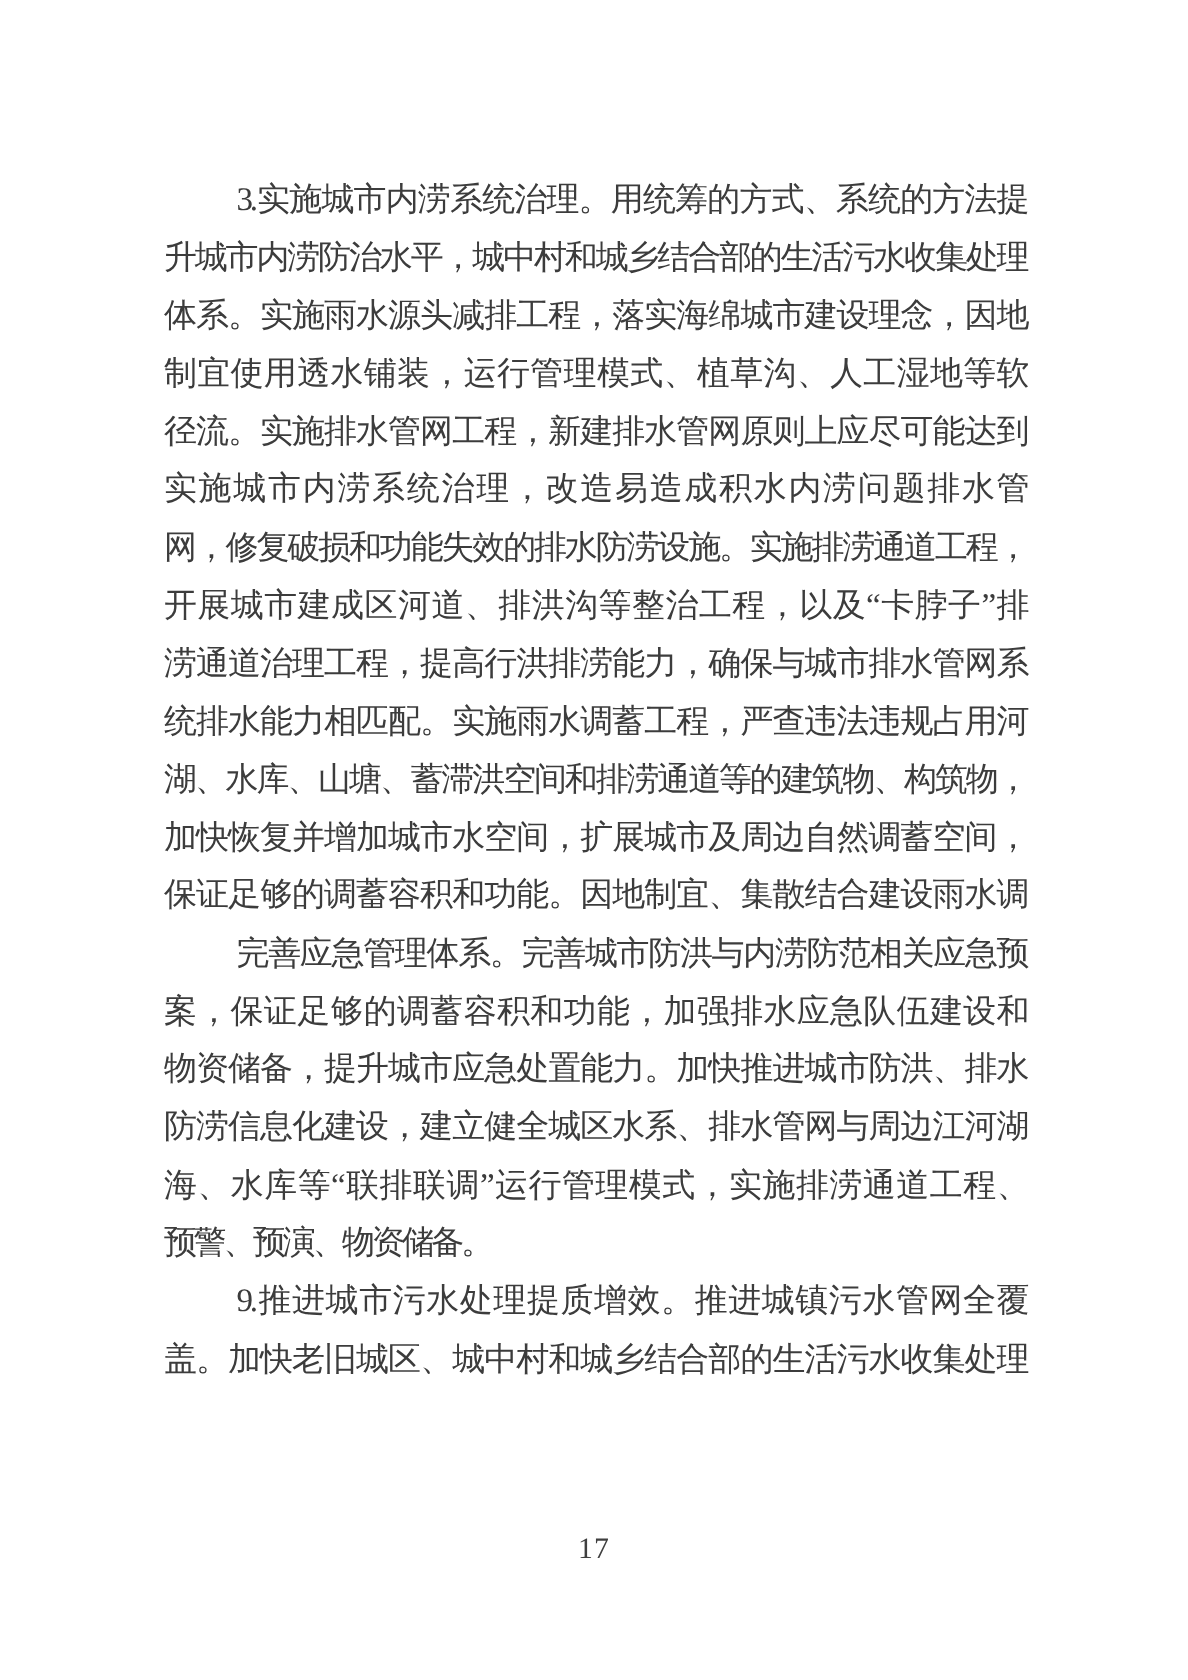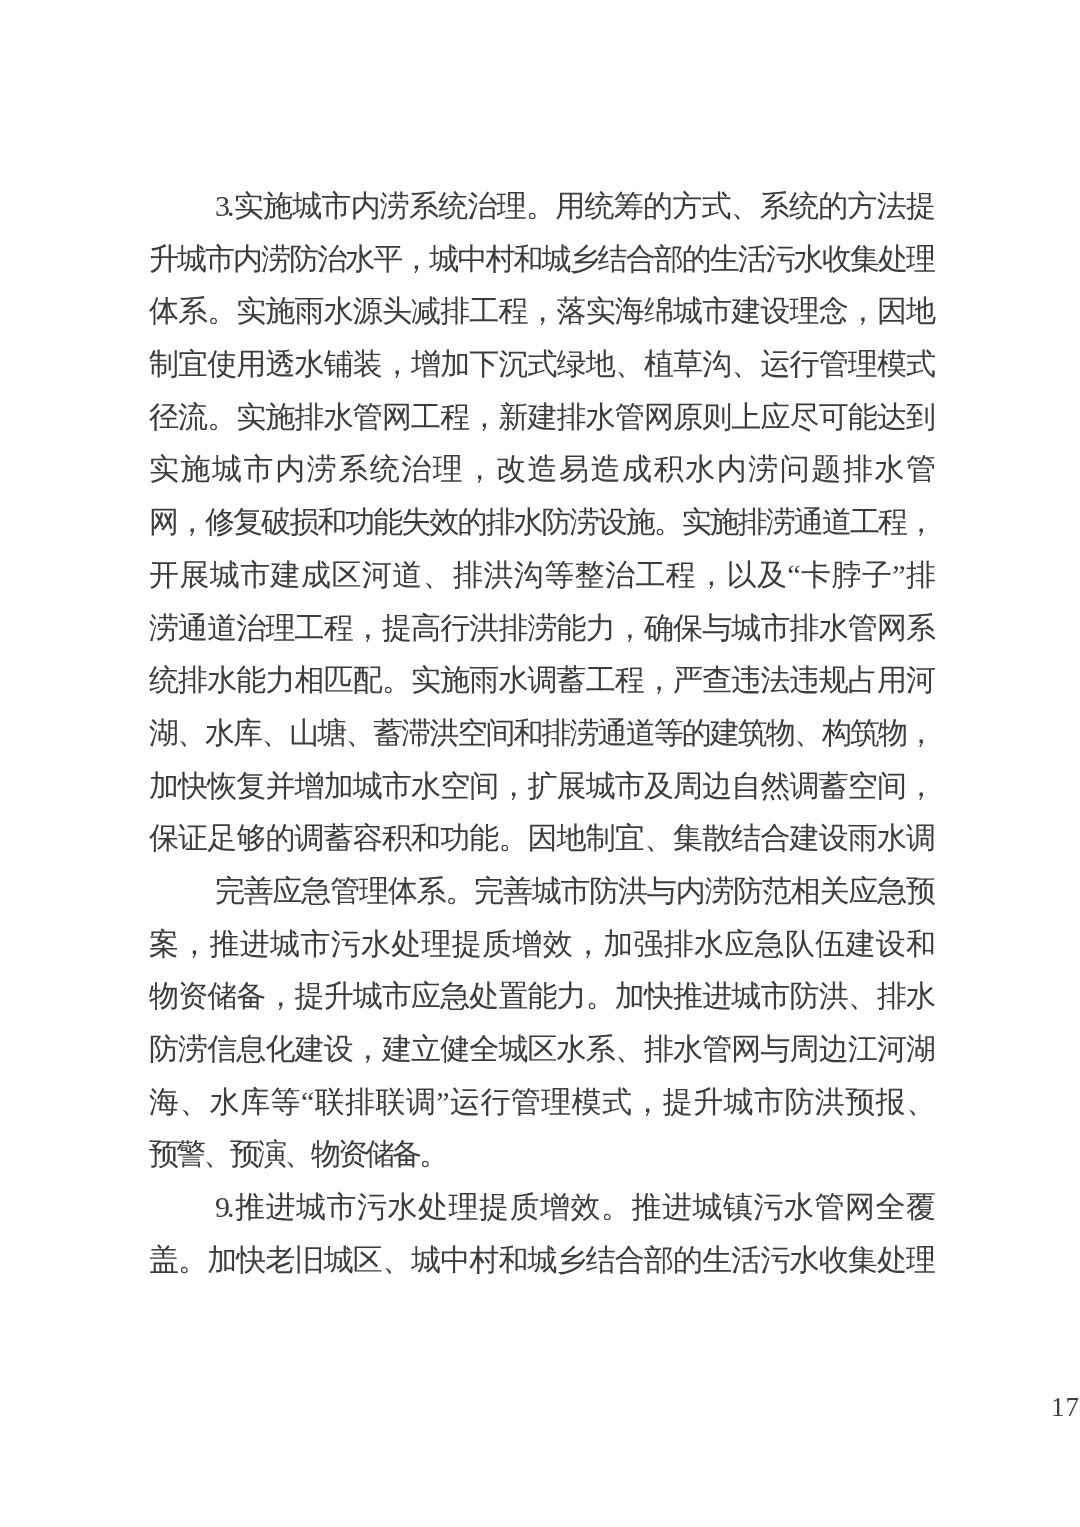--- a/index.html
+++ b/index.html
@@ -15,21 +15,21 @@
     overflow: hidden;
   }
   .page {
     position: absolute;
     inset: 0;
     background: #ffffff;
   }
   .text-block {
     position: absolute;
     left: 149px;
-    top: 180px;
+    top: 156px;
     width: 784px;
   }
   .line {
     font-size: 30px;
     line-height: 52.7px;
     height: 52.7px;
     color: #3c3c3c;
     letter-spacing: -3px;
     text-align: justify;
     text-align-last: justify;
@@ -39,47 +39,47 @@
     text-indent: 66px;
   }
   .line.noFill {
     text-align-last: left;
   }
   .page-number {
     position: absolute;
     top: 1392px;
     left: 0;
     width: 100%;
-    text-align: right;
+    text-align: center;
     font-size: 27px;
     color: #3f3f3f;
     letter-spacing: 1px;
   }
 </style>
 </head>
 <body>
 
 <div class="page">
   <div class="text-block">
       <div class="line indent">3.实施城市内涝系统治理。用统筹的方式、系统的方法提</div>
       <div class="line">升城市内涝防治水平，城中村和城乡结合部的生活污水收集处理</div>
       <div class="line">体系。实施雨水源头减排工程，落实海绵城市建设理念，因地</div>
-      <div class="line">制宜使用透水铺装，增加下沉式绿地、植草沟、运行管理模式</div>
+      <div class="line">制宜使用透水铺装，运行管理模式、植草沟、人工湿地等软</div>
       <div class="line">径流。实施排水管网工程，新建排水管网原则上应尽可能达到</div>
       <div class="line">实施城市内涝系统治理，改造易造成积水内涝问题排水管</div>
       <div class="line">网，修复破损和功能失效的排水防涝设施。实施排涝通道工程，</div>
       <div class="line">开展城市建成区河道、排洪沟等整治工程，以及“卡脖子”排</div>
       <div class="line">涝通道治理工程，提高行洪排涝能力，确保与城市排水管网系</div>
       <div class="line">统排水能力相匹配。实施雨水调蓄工程，严查违法违规占用河</div>
       <div class="line">湖、水库、山塘、蓄滞洪空间和排涝通道等的建筑物、构筑物，</div>
       <div class="line">加快恢复并增加城市水空间，扩展城市及周边自然调蓄空间，</div>
       <div class="line">保证足够的调蓄容积和功能。因地制宜、集散结合建设雨水调</div>
       <div class="line indent">完善应急管理体系。完善城市防洪与内涝防范相关应急预</div>
-      <div class="line">案，推进城市污水处理提质增效，加强排水应急队伍建设和</div>
+      <div class="line">案，保证足够的调蓄容积和功能，加强排水应急队伍建设和</div>
       <div class="line">物资储备，提升城市应急处置能力。加快推进城市防洪、排水</div>
       <div class="line">防涝信息化建设，建立健全城区水系、排水管网与周边江河湖</div>
-      <div class="line">海、水库等“联排联调”运行管理模式，提升城市防洪预报、</div>
+      <div class="line">海、水库等“联排联调”运行管理模式，实施排涝通道工程、</div>
       <div class="line noFill">预警、预演、物资储备。</div>
       <div class="line indent">9.推进城市污水处理提质增效。推进城镇污水管网全覆</div>
       <div class="line">盖。加快老旧城区、城中村和城乡结合部的生活污水收集处理</div>
     </div>
   <div class="page-number">17</div>
 </div>
 
 </body></html>

